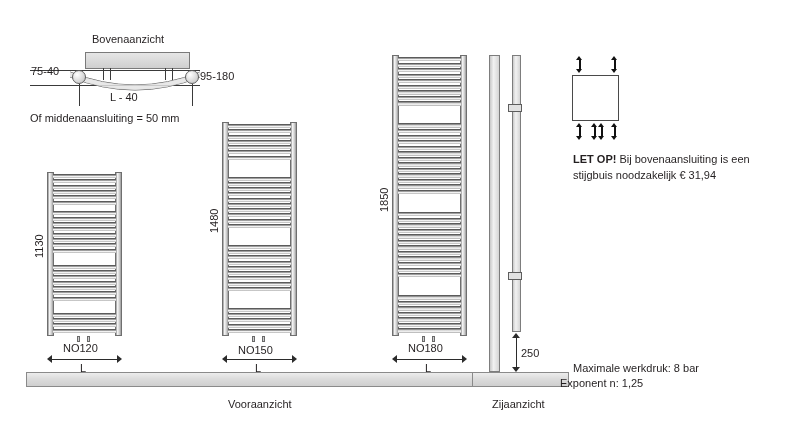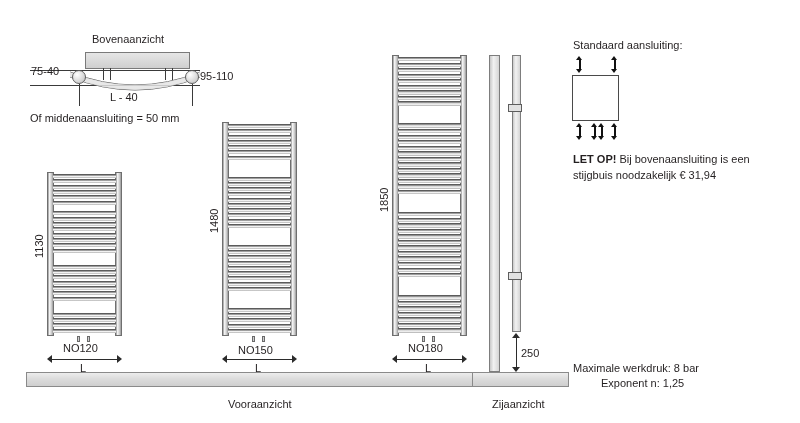--- a/index.html
+++ b/index.html
@@ -86,21 +86,21 @@
   <div class="line vl" style="left:165px;top:68px;height:12px;"></div>
   <div class="line vl" style="left:172px;top:68px;height:12px;"></div>
 
   <div class="tv-circle" style="left:72px;top:70px;width:14px;height:14px;"></div>
   <div class="tv-circle" style="left:185px;top:70px;width:14px;height:14px;"></div>
 
   <div class="line vl" style="left:79px;top:84px;height:22px;"></div>
   <div class="line vl" style="left:192px;top:84px;height:22px;"></div>
 
   <div class="abs txt" style="left:31px;top:65px;">75-40</div>
-  <div class="abs txt" style="left:200px;top:70px;">95-110</div>
+  <div class="abs txt" style="left:200px;top:70px;">95-180</div>
   <div class="abs txt" style="left:110px;top:91px;">L - 40</div>
   <div class="abs txt" style="left:30px;top:112px;">Of middenaansluiting = 50 mm</div>
 
   <div class="rad" style="left:47px;top:172px;width:75px;height:164px;">
     <div class="post l"></div>
     <div class="post r"></div>
     <div class="rails" id="rails-0">
         <div class="rail" style="top: 0px; height: 4.13333px;"></div>
         <div class="rail" style="top: 5.33333px; height: 4.13333px;"></div>
         <div class="rail" style="top: 10.6667px; height: 4.13333px;"></div>
@@ -256,21 +256,20 @@
   <div class="dimv" style="left:512px;top:333px;height:39px;">
     <div class="av t"></div>
       <div class="bar"></div>
       <div class="av b"></div>
   </div>
   <div class="abs txt" style="left:521px;top:347px;">250</div>
 
   <div class="floor" style="left:472px;top:372px;width:97px;height:15px;"></div>
   <div class="abs txt" style="left:492px;top:398px;">Zijaanzicht</div>
 
-  <div class="abs txt" style="left:573px;top:39px;">Standaard aansluiting:</div>
 
   <div class="conn-box" style="left:572px;top:75px;width:47px;height:46px;"></div>
 
   <div class="darrow" style="left:576px;top:56px;height:17px;">
     <div class="hd t"></div>
       <div class="stem"></div>
       <div class="hd b"></div>
     </div>
   <div class="darrow" style="left:611px;top:56px;height:17px;">
     <div class="hd t"></div>
@@ -297,15 +296,15 @@
     <div class="hd t"></div>
       <div class="stem"></div>
       <div class="hd b"></div>
     </div>
 
   <div class="abs note" style="left:573px;top:152px;">
     <span class="bold">LET OP!</span><span> Bij bovenaansluiting is een stijgbuis noodzakelijk € 31,94</span>
   </div>
 
   <div class="abs txt" style="left:573px;top:362px;">Maximale werkdruk: 8 bar</div>
-  <div class="abs txt" style="left:601px;top:377px;">Exponent n: 1,25</div>
+  <div class="abs txt" style="left:560px;top:377px;">Exponent n: 1,25</div>
 
 </div>
 
 </body></html>

